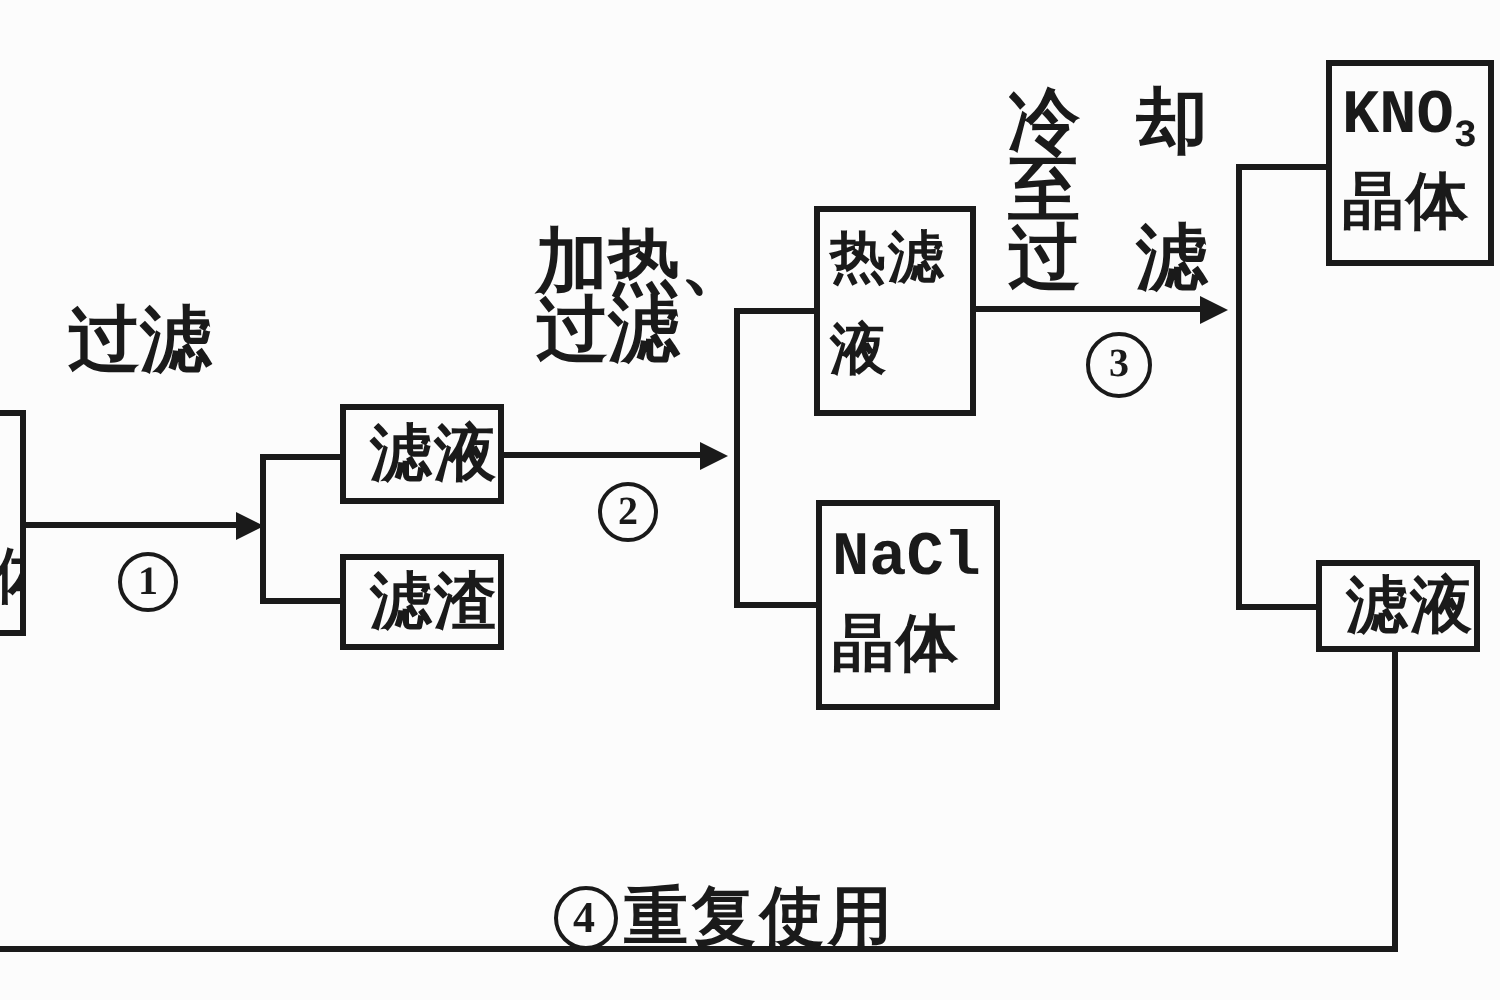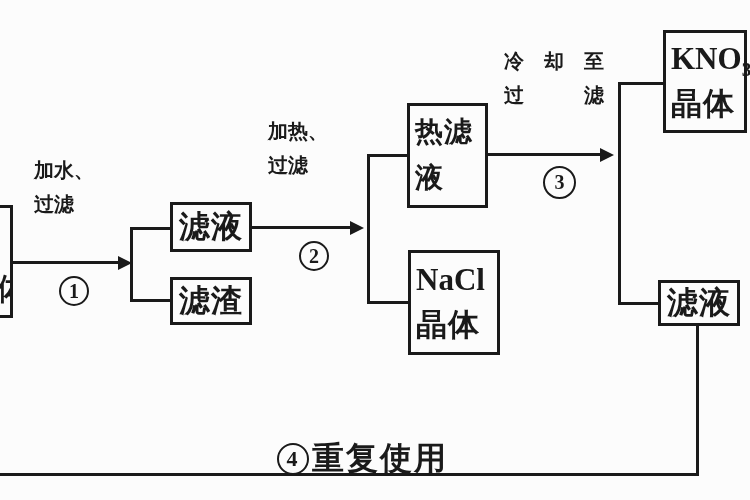--- a/index.html
+++ b/index.html
@@ -9,52 +9,53 @@
     background:#fcfcfc;
     overflow:hidden;
     font-family:"Liberation Serif","DejaVu Serif",serif;
     color:#1a1a1a;
   }
   .box{
     position:absolute;
     border:3px solid #1a1a1a;
     background:#fcfcfc;
     box-sizing:border-box;
-    display:flex;align-items:center;justify-content:center;
+    display:flex;align-items:center;justify-content:flex-end;
     font-weight:bold;
     font-size:31px;
     letter-spacing:1px;
     line-height:1.1;
   }
   .box.two-line{
     flex-direction:column;
     align-items:flex-start;
     justify-content:space-around;
     padding:4px 5px;
+    font-family:Liberation Mono, monospace;
   }
   .hline{position:absolute;height:3px;background:#1a1a1a;}
   .vline{position:absolute;width:3px;background:#1a1a1a;}
   .arrowhead{
     position:absolute;width:0;height:0;
     border-top:7px solid transparent;
     border-bottom:7px solid transparent;
     border-left:14px solid #1a1a1a;
   }
   .bracket{
     position:absolute;
     border-left:3px solid #1a1a1a;
     border-top:3px solid #1a1a1a;
     border-bottom:3px solid #1a1a1a;
     box-sizing:border-box;
     background:transparent;
   }
   .steplabel{
     position:absolute;
     font-weight:bold;
-    font-size:20px;
+    font-size:36px;
     line-height:34px;
     white-space:nowrap;
   }
   .steplabel.justified{
     white-space:normal;
     width:100px;
   }
   .steplabel.justified div{
     text-align:justify;
     text-align-last:justify;
@@ -87,21 +88,20 @@
 </head>
 <body>
 
 <div id="stage">
 
   <div class="box" style="left:-45px;top:205px;width:58px;height:113px;overflow:hidden;">
     <span style="position:absolute;right:-18px;bottom:10px;font-size:30px;">体</span>
   </div>
 
   <div class="steplabel" style="left:34px;top:153px;">
-    <div>加水、</div>
     <div>过滤</div>
   </div>
   <div class="hline" style="left:13px;top:261px;width:106px;"></div>
   <div class="arrowhead" style="left:118px;top:256px;"></div>
   <div class="circle-num" style="left:59px;top:276px;">
     <span>1</span>
   </div>
 
   <div class="bracket" style="left:130px;top:227px;width:42px;height:75px;"></div>
 

